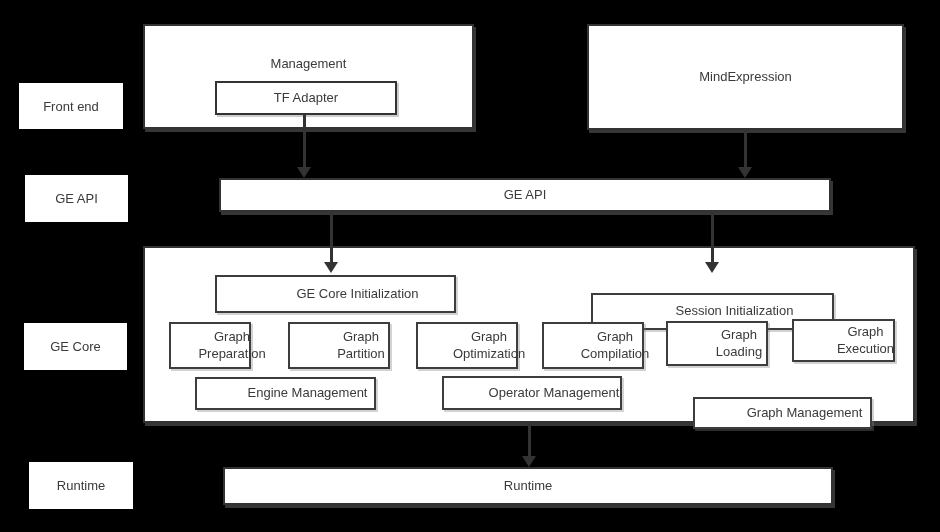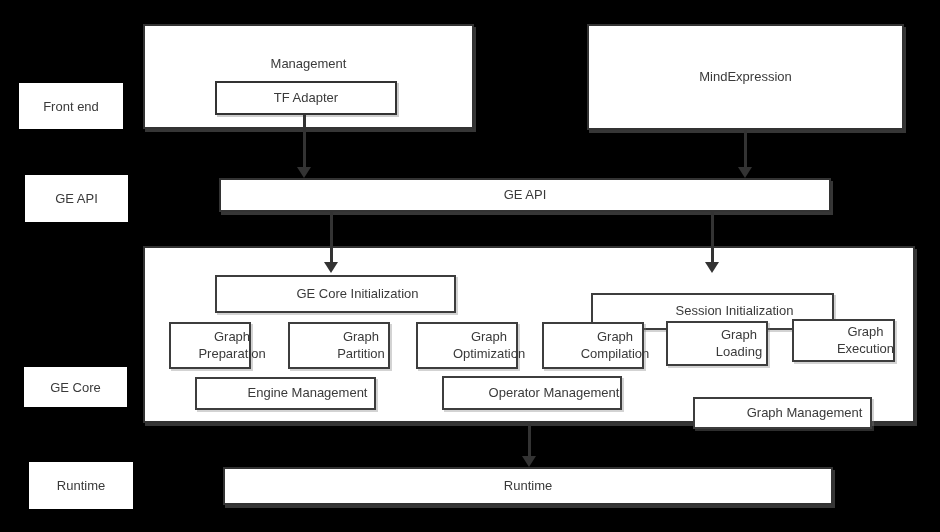--- a/index.html
+++ b/index.html
@@ -47,21 +47,21 @@
   #tf-adapter-box   { left: 70px;  top: 55px;  width: 182px; height: 34px; box-shadow: 2px 2px 0 rgba(130,130,130,0.4); }
   #tensorflow-title { top: 30px; }
   #mindexpression-box { left: 587px; top: 24px; width: 317px; height: 106px; }
   #ge-api-bar       { left: 219px; top: 178px; width: 612px; height: 34px; }
   #ge-core-box      { left: 143px; top: 246px; width: 772px; height: 177px; }
   #runtime-bar      { left: 223px; top: 467px; width: 610px; height: 38px; }
 
   
   #label-front-end { left: 19px; top: 51px;  width: 104px; height: 46px; margin-top: 32px; }
   #label-ge-api    { left: 25px; top: 175px; width: 103px; height: 47px; }
-  #label-ge-core   { left: 24px; top: 323px; width: 103px; height: 40px; margin-top: 44px; }
+  #label-ge-core   { left: 24px; top: 323px; width: 103px; height: 47px; }
   #label-runtime   { left: 29px; top: 462px; width: 104px; height: 47px; }
 
   
   .inner { box-shadow: 2px 2px 0 rgba(130,130,130,0.35); border-color: #3d3d3d; padding-left: 44px; }
   #core-init-box     { left: 70px;  top: 27px;  width: 241px; height: 38px; }
   #session-init-box  { left: 446px; top: 45px;  width: 243px; height: 37px; }
   #stage-preparation { left: 24px;  top: 74px;  width: 82px; height: 47px; }
   #stage-partition   { left: 143px; top: 74px;  width: 102px; height: 47px; }
   #stage-optimization{ left: 271px; top: 74px;  width: 102px; height: 47px; }
   #stage-compilation { left: 397px; top: 74px;  width: 102px; height: 47px; }

